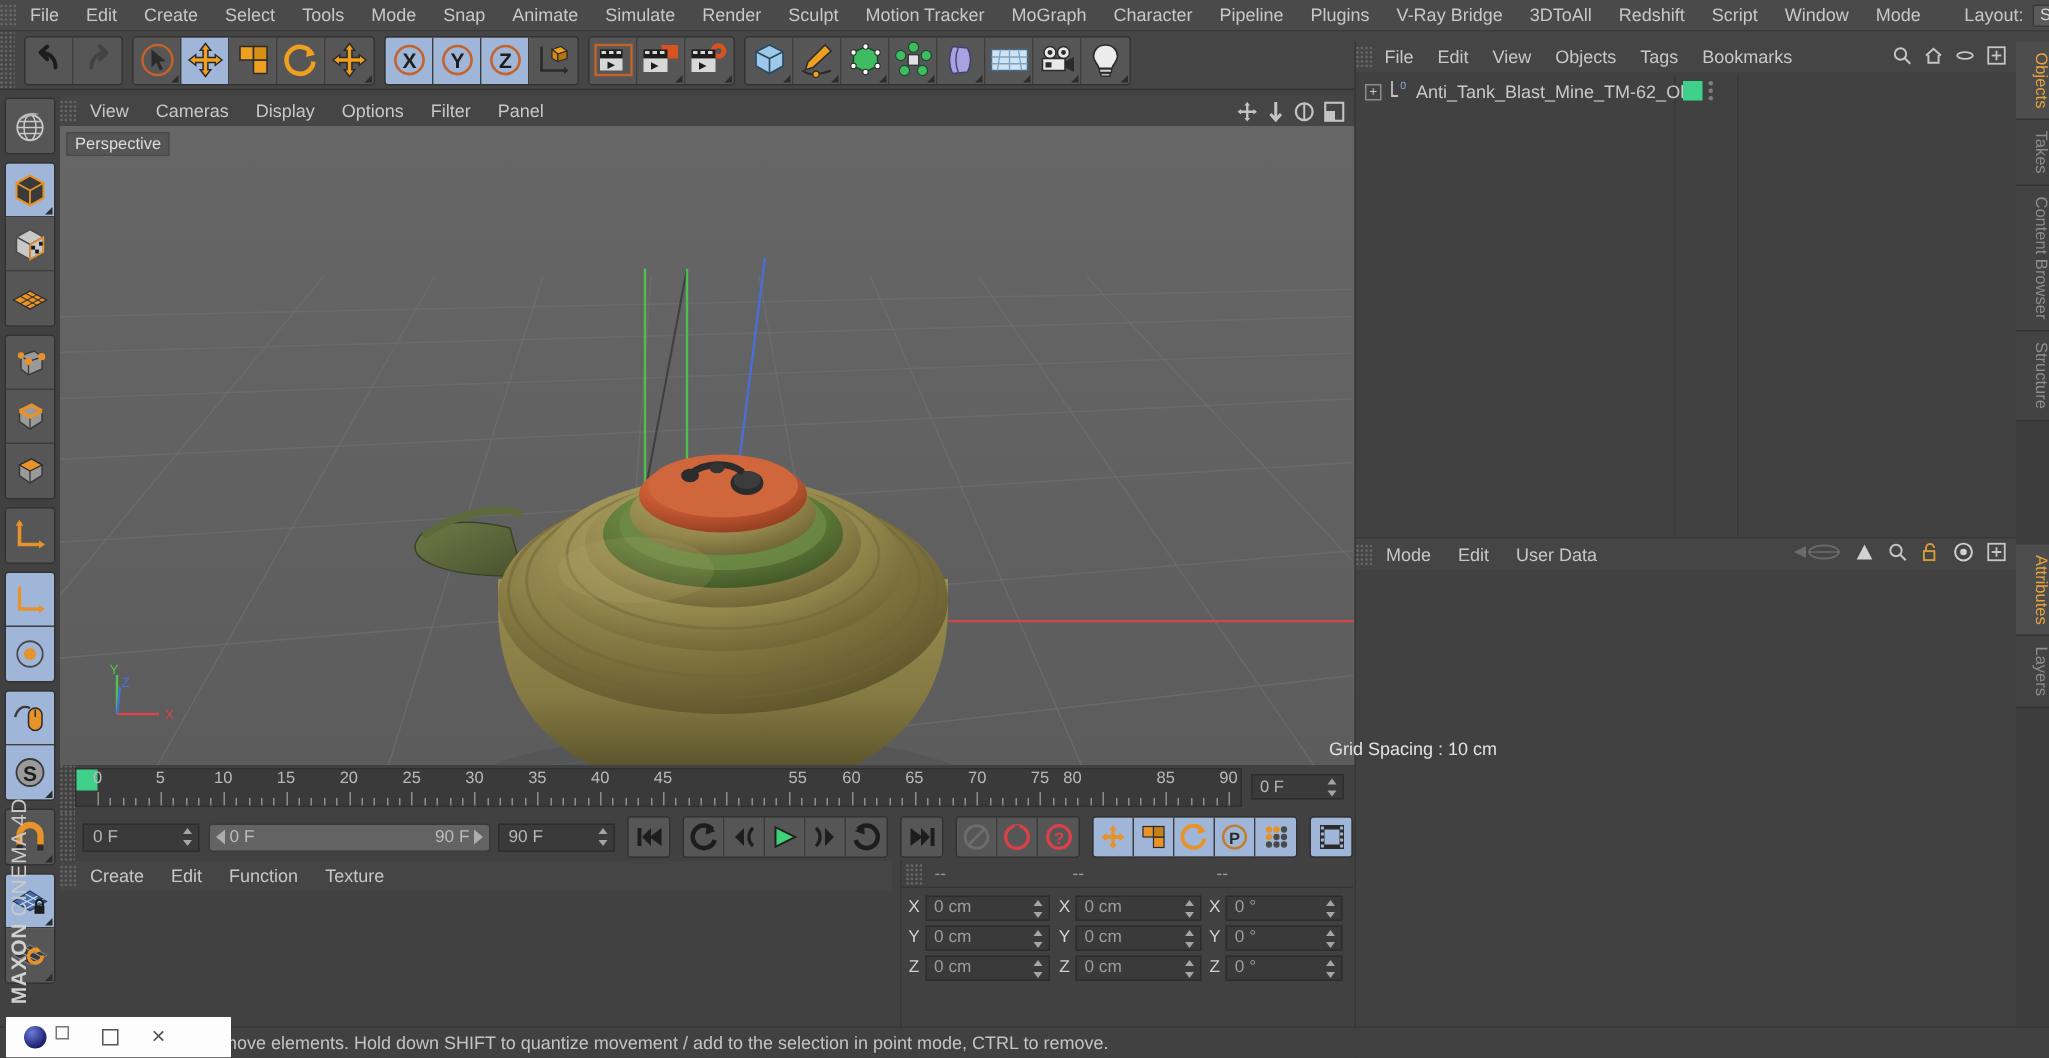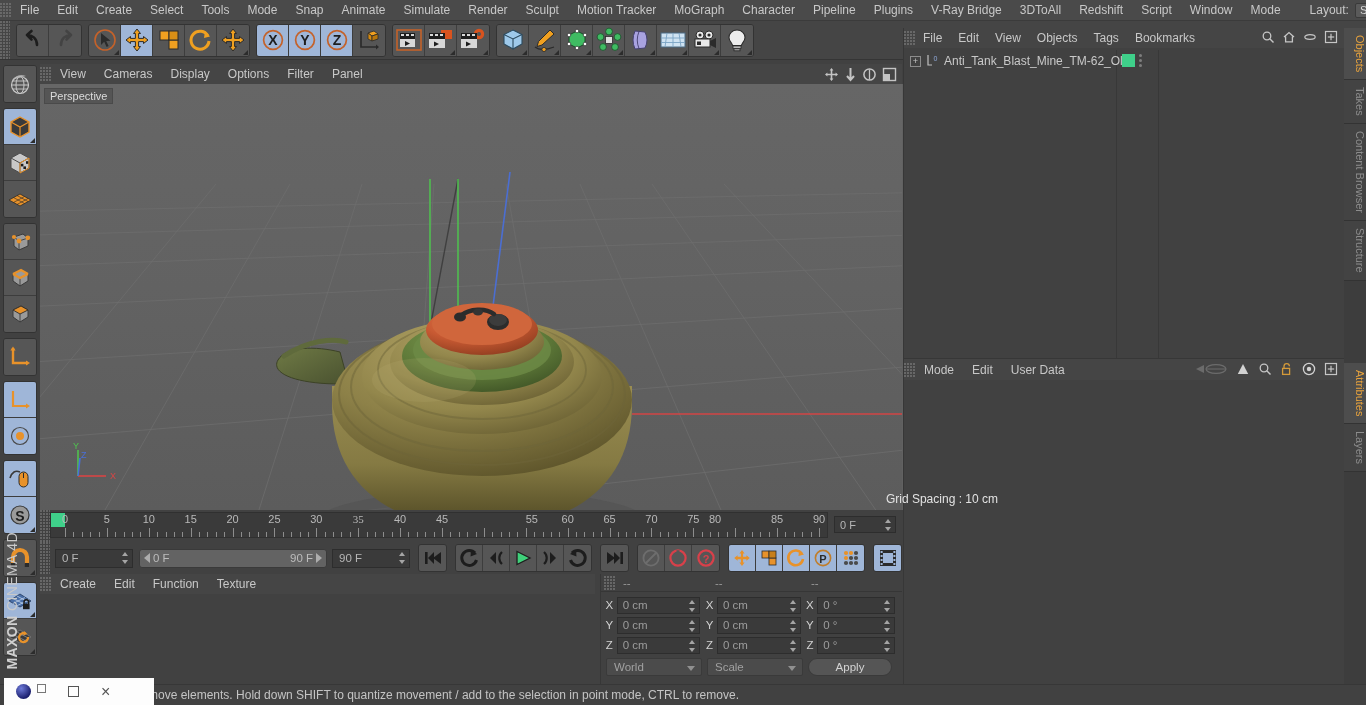--- a/index.html
+++ b/index.html
@@ -997,21 +997,21 @@
         <div class="tl-tick" style="left: 751.244px; height: 5px;"></div>
         <div class="tl-tick" style="left: 759.622px; height: 5px;"></div>
         <div class="tl-tick" style="left: 768px; height: 9px;"></div>
         <div class="tl-num" style="left: 14px;">0</div>
         <div class="tl-num" style="left: 55.8889px;">5</div>
         <div class="tl-num" style="left: 97.7778px;">10</div>
         <div class="tl-num" style="left: 139.667px;">15</div>
         <div class="tl-num" style="left: 181.556px;">20</div>
         <div class="tl-num" style="left: 223.444px;">25</div>
         <div class="tl-num" style="left: 265.333px;">30</div>
-        <div class="tl-num" style="left: 307.222px; font-family: Liberation Serif, serif;">35</div>
+        <div class="tl-num" style="left: 307.222px;">35</div>
         <div class="tl-num" style="left: 349.111px;">40</div>
         <div class="tl-num" style="left: 391px;">45</div>
         <div class="tl-num" style="left: 432.889px; margin-top: 48px;">50</div>
         <div class="tl-num" style="left: 474.778px; padding-left: 12px;">55</div>
         <div class="tl-num" style="left: 516.667px;">60</div>
         <div class="tl-num" style="left: 558.556px;">65</div>
         <div class="tl-num" style="left: 600.444px;">70</div>
         <div class="tl-num" style="left: 642.333px;">75</div>
         <div class="tl-num" style="left: 664px;">80</div>
         <div class="tl-num" style="left: 726.111px;">85</div>
@@ -1274,31 +1274,20 @@
         <span class="co-axis">Z</span>
         <div class="co-input co-w3">
           <span>0 °</span>
           <span class="spin">
               <i></i>
               <i></i>
             </span>
         </div>
       </div>
     </div>
-    <div class="co-foot">
-      <div class="co-drop">
-        <span>World</span>
-        <span class="caret"></span>
-      </div>
-      <div class="co-drop">
-        <span>Scale</span>
-        <span class="caret"></span>
-      </div>
-      <div class="apply-btn">Apply</div>
-    </div>
   </div>
 
   <div class="objmgr">
     <div class="om-menubar">
       <div class="gripper"></div>
       <div class="mitem">File</div>
       <div class="mitem">Edit</div>
       <div class="mitem">View</div>
       <div class="mitem">Objects</div>
       <div class="mitem">Tags</div>

